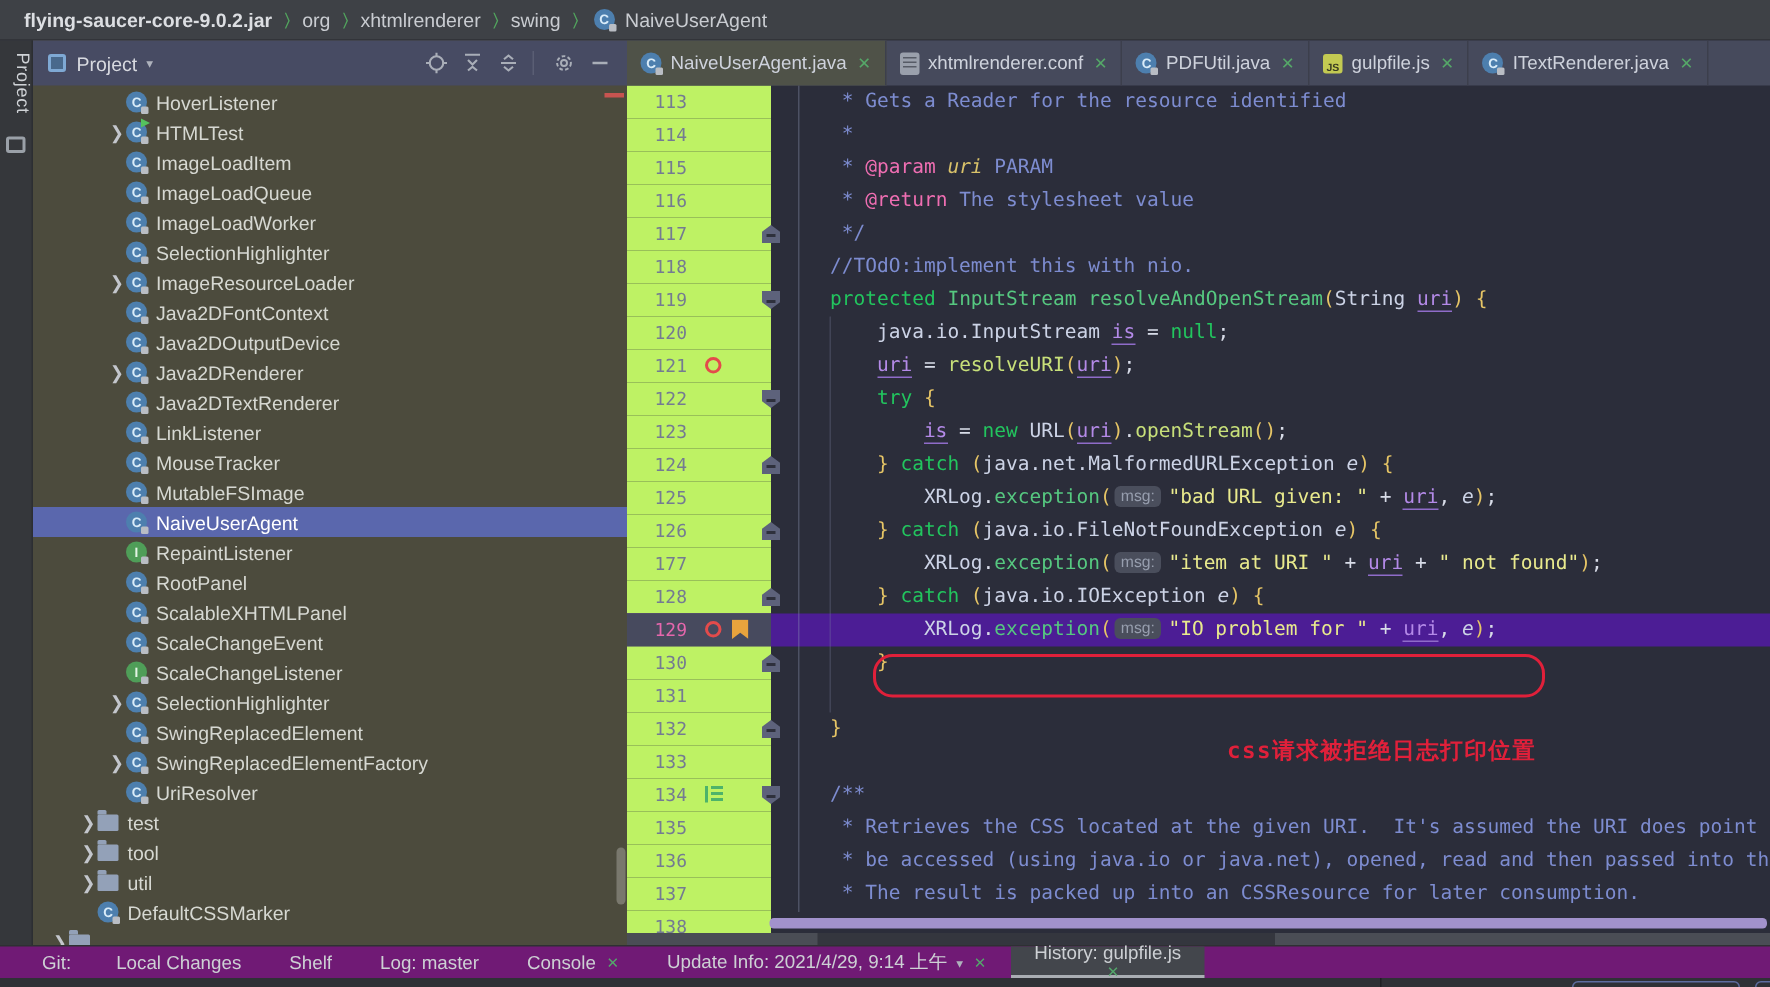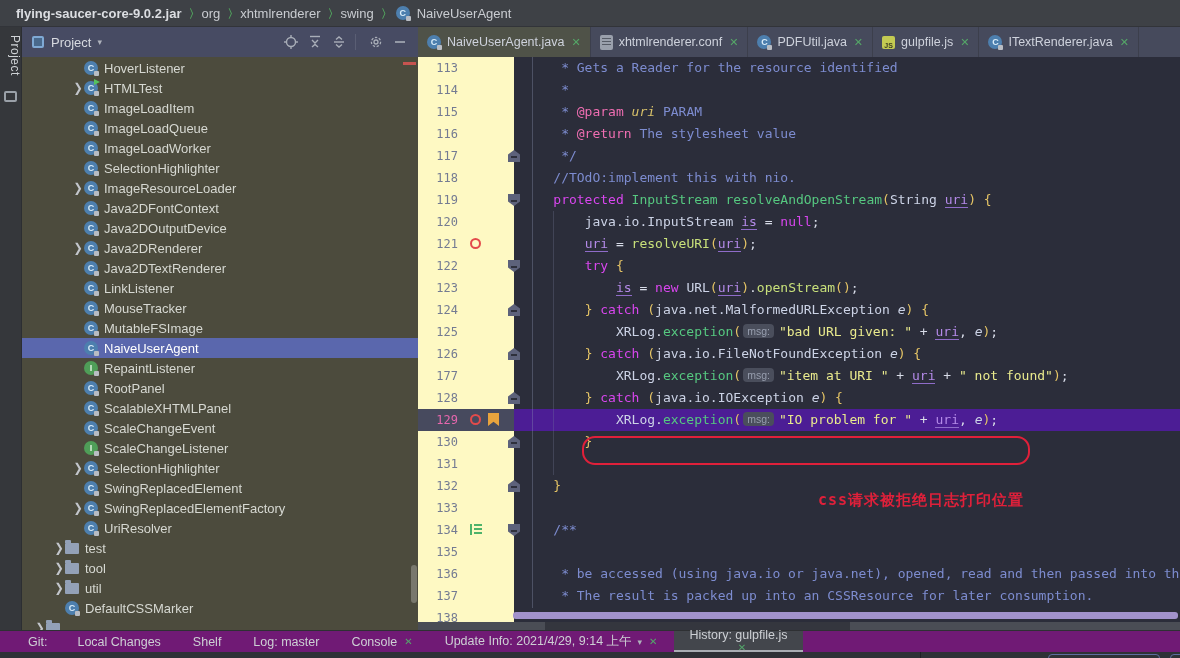--- a/index.html
+++ b/index.html
@@ -72,34 +72,34 @@
   .etab .close { color:#55a768; font-size:11px; }
   .ficon { width:13px; height:15px; background:#9aa0ac; border-radius:2px; position:relative; flex:none; }
   .ficon:before { content:""; position:absolute; left:2px; top:3px; width:9px; height:1.5px;
     background:#565b66; box-shadow:0 3px 0 #565b66, 0 6px 0 #565b66; }
   .jsicon { width:13px; height:13px; background:#c3ca52; border-radius:2px; color:#3a3d22;
     font-size:7px; font-weight:bold; display:flex; align-items:flex-end; justify-content:center; flex:none; }
 
   .codearea { position:relative; height:573px; overflow:hidden;
     font-family:"DejaVu Sans Mono", monospace; font-size:13px; }
   .cline { display:flex; height:22px; line-height:22px; position:relative; }
-  .gut { width:96px; flex:none; background:#fef9c3; display:flex; position:relative; }
+  .gut { width:96px; flex:none; background:#bef264; display:flex; position:relative; }
   .cline.cur .gut { background:#474a5e; }
   .cline.cur { background:#4c1d95; }
   .ln { width:40px; text-align:right; color:#747b92; font-size:12px; flex:none; }
   .cline.cur .ln { color:#e667ad; }
   .gz { flex:1; position:relative; }
   pre.codetext { margin:0; padding-left:8px; white-space:pre; font-family:inherit;
     font-size:13px; line-height:22px; color:#ccd3e6; }
 
   
   .tok-cm  { color:#7d8cd0; }
   .tok-tag { color:#ef6eb2; }
   .tok-tagval { color:#d9c26a; font-style:italic; }
-  .tok-kw  { color:#d946ef;text-align:right; }
+  .tok-kw  { color:#22c55e;text-align:right; }
   .tok-str { color:#e9ea8d; }
   .tok-par { color:#e6c566; }
   .tok-grn { color:#56c880; }
   .tok-ycall { color:#c8e07a; }
   .tok-cls { color:#ccd3e6; }
   .tok-var { color:#b48ae8; border-bottom:1px solid #8f6cc9; }
   .tok-pl  { color:#d8dce8; }
   .tok-ital{ color:#ccd3e6; font-style:italic; }
   .inlay { display:inline-block; background:#4a4e5c; color:#979eae; border-radius:4px;
     font-size:10.5px; line-height:14px; padding:0 4px; margin:0 5px 0 2px; vertical-align:1px;
@@ -574,20 +574,21 @@
               <span class="foldmk down"></span>
             </span>
           </span>
           <pre class="codetext"><span class="tok-pl">    </span><span class="tok-cm">/**</span></pre>
         </div>
         <div class="cline">
           <span class="gut">
             <span class="ln">135</span>
             <span class="gz"></span>
           </span>
+          <pre class="codetext"><span class="tok-cm">     * Retrieves the CSS located at the given URI.  It's assumed the URI does point</span></pre>
         </div>
         <div class="cline">
           <span class="gut">
             <span class="ln">136</span>
             <span class="gz"></span>
           </span>
           <pre class="codetext"><span class="tok-cm">     * be accessed (using java.io or java.net), opened, read and then passed into th</span></pre>
         </div>
         <div class="cline">
           <span class="gut">

